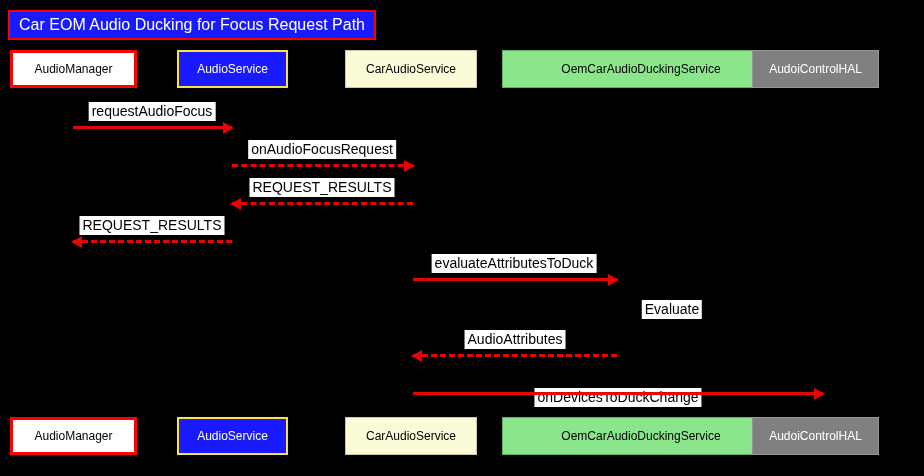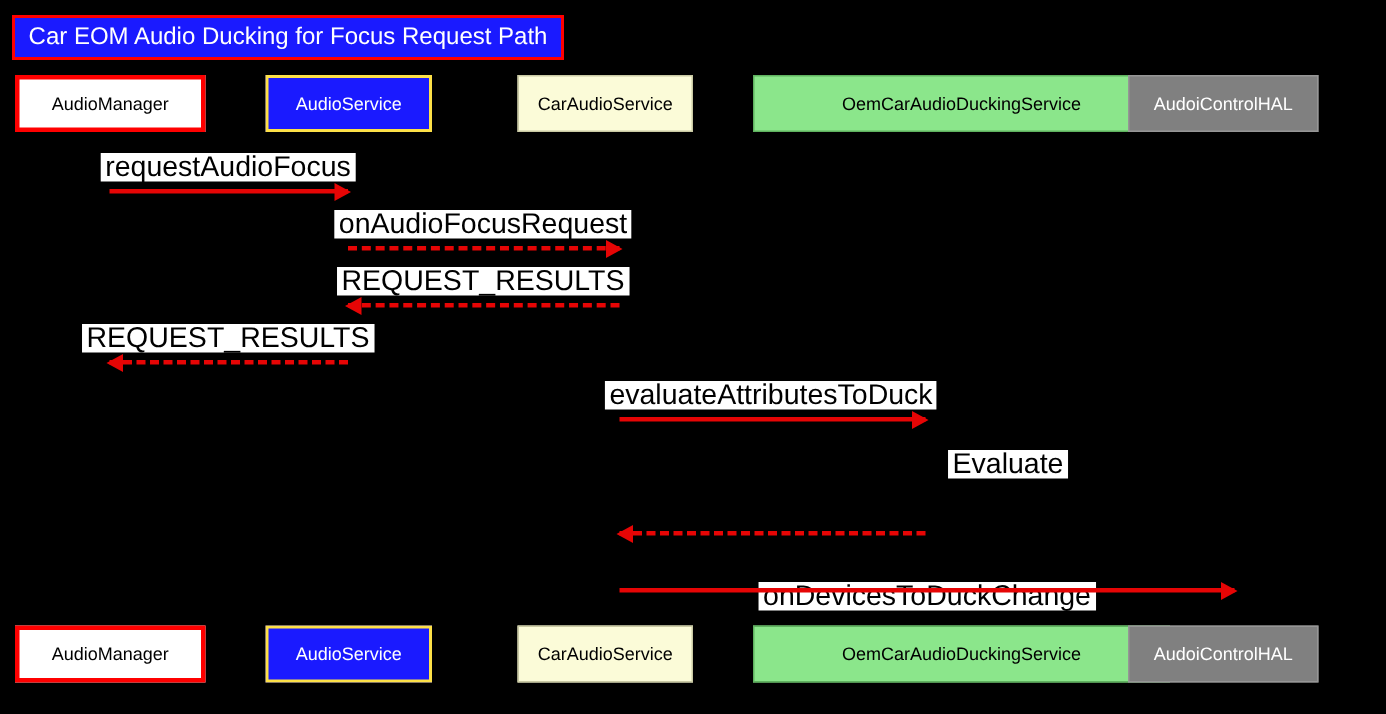--- a/index.html
+++ b/index.html
@@ -29,29 +29,29 @@
     box-sizing: border-box;
     height: 38px;
     display: flex; align-items: center; justify-content: center;
     font-size: 12px;
     white-space: nowrap;
   }
   .row-top    { top: 50px; }
   .row-bottom { top: 417px; }
   .p0 { left: 10px;  width: 127px; background: #ffffff; border: 3px solid #ff0000; color: #000000; }
   .p1 { left: 177px; width: 111px; background: #1a1aff; border: 2px solid #fde047; color: #ffffff; }
-  .p2 { left: 345px; width: 117px; background: #fbfbd8; border: 1px solid #c9c9a3; color: #000000; }
+  .p2 { left: 345px; width: 132px; background: #fbfbd8; border: 1px solid #c9c9a3; color: #000000; }
   .p3 { left: 502px; width: 278px; background: #8be68b; border: 1px solid #5fb25f; color: #000000; }
   .p4 { left: 752px; width: 127px; background: #808080; border: 1px solid #969696; color: #ffffff; }
   .mlabel {
     position: absolute;
     transform: translateX(-50%);
     background: #ffffff;
     color: #000000;
-    font-size: 19px;
+    font-size: 14px;
     line-height: 19px;
     padding: 0 3px;
     white-space: nowrap;
   }
   .arrow {
     position: absolute;
     height: 0;
     border-top: 3px solid #e60505;
   }
   .arrow.dashed { border-top-style: dashed; }
@@ -98,20 +98,21 @@
     <span class="head left"></span>
   </div>
 
   <div class="mlabel" style="left:514px; top:254px;">evaluateAttributesToDuck</div>
   <div class="arrow solid" style="left:413px; top:278px; width:204px;">
     <span class="head right"></span>
   </div>
 
   <div class="mlabel" style="left:672px; top:300px;">Evaluate</div>
 
+  <div class="mlabel" style="left:515px; top:330px;">AudioAttributes</div>
   <div class="arrow dashed" style="left:413px; top:354px; width:204px;">
     <span class="head left"></span>
   </div>
 
   <div class="mlabel" style="left:618px; top:388px;">onDevicesToDuckChange</div>
   <div class="arrow solid" style="left:413px; top:392px; width:410px;">
     <span class="head right"></span>
   </div>
 
   <div class="participant row-bottom p0">AudioManager</div>

